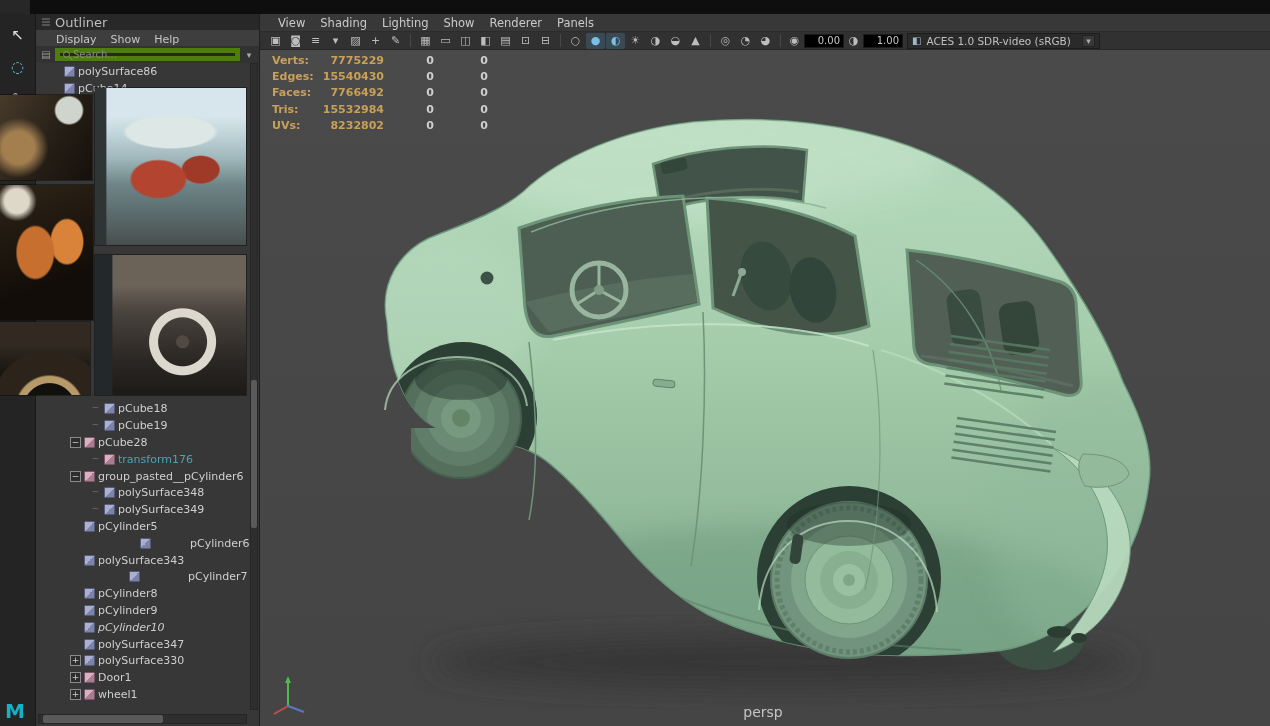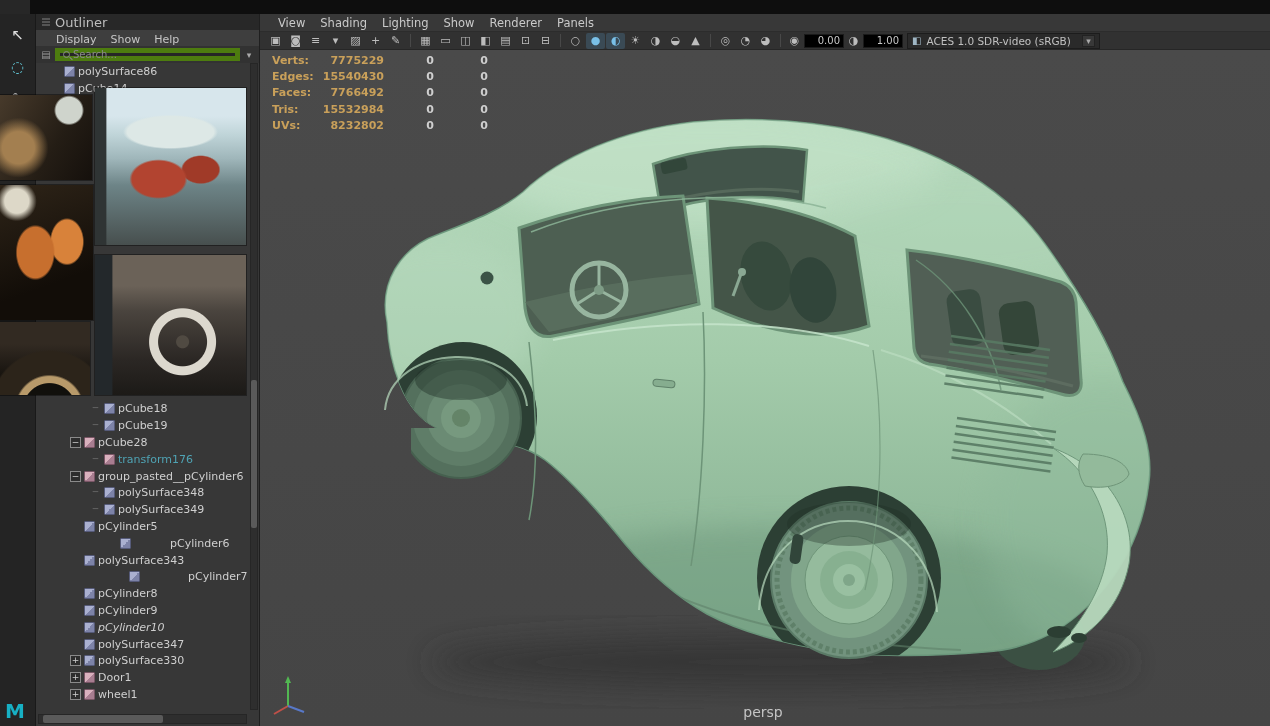--- a/index.html
+++ b/index.html
@@ -192,21 +192,21 @@
           <div class="tree-row" style="padding-left: 54px;">
             <span class="expander none">─</span>
             <span class="node-icon mesh"></span>
             <span class="tree-label">polySurface349</span>
           </div>
           <div class="tree-row" style="padding-left: 34px;">
             <span class="expander none"></span>
             <span class="node-icon mesh"></span>
             <span class="tree-label">pCylinder5</span>
           </div>
-          <div class="tree-row" style="padding-left: 34px; gap: 39px;">
+          <div class="tree-row" style="padding-left: 54px; gap: 39px;">
             <span class="expander none"></span>
             <span class="node-icon mesh"></span>
             <span class="tree-label">pCylinder6</span>
           </div>
           <div class="tree-row" style="padding-left: 34px;">
             <span class="expander none"></span>
             <span class="node-icon mesh"></span>
             <span class="tree-label">polySurface343</span>
           </div>
           <div class="tree-row" style="padding-left: 34px; gap: 48px;">

